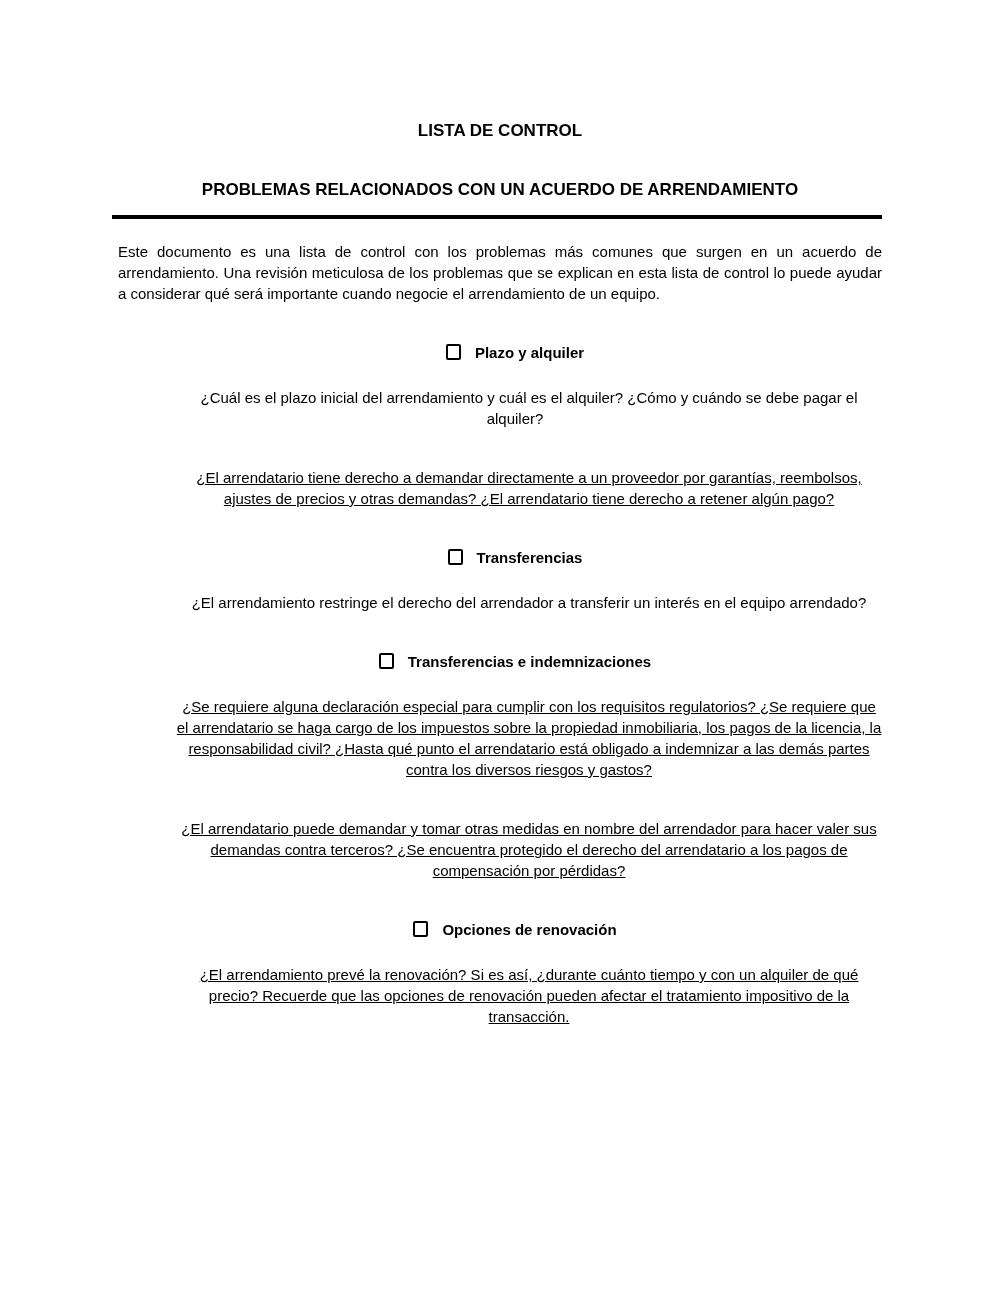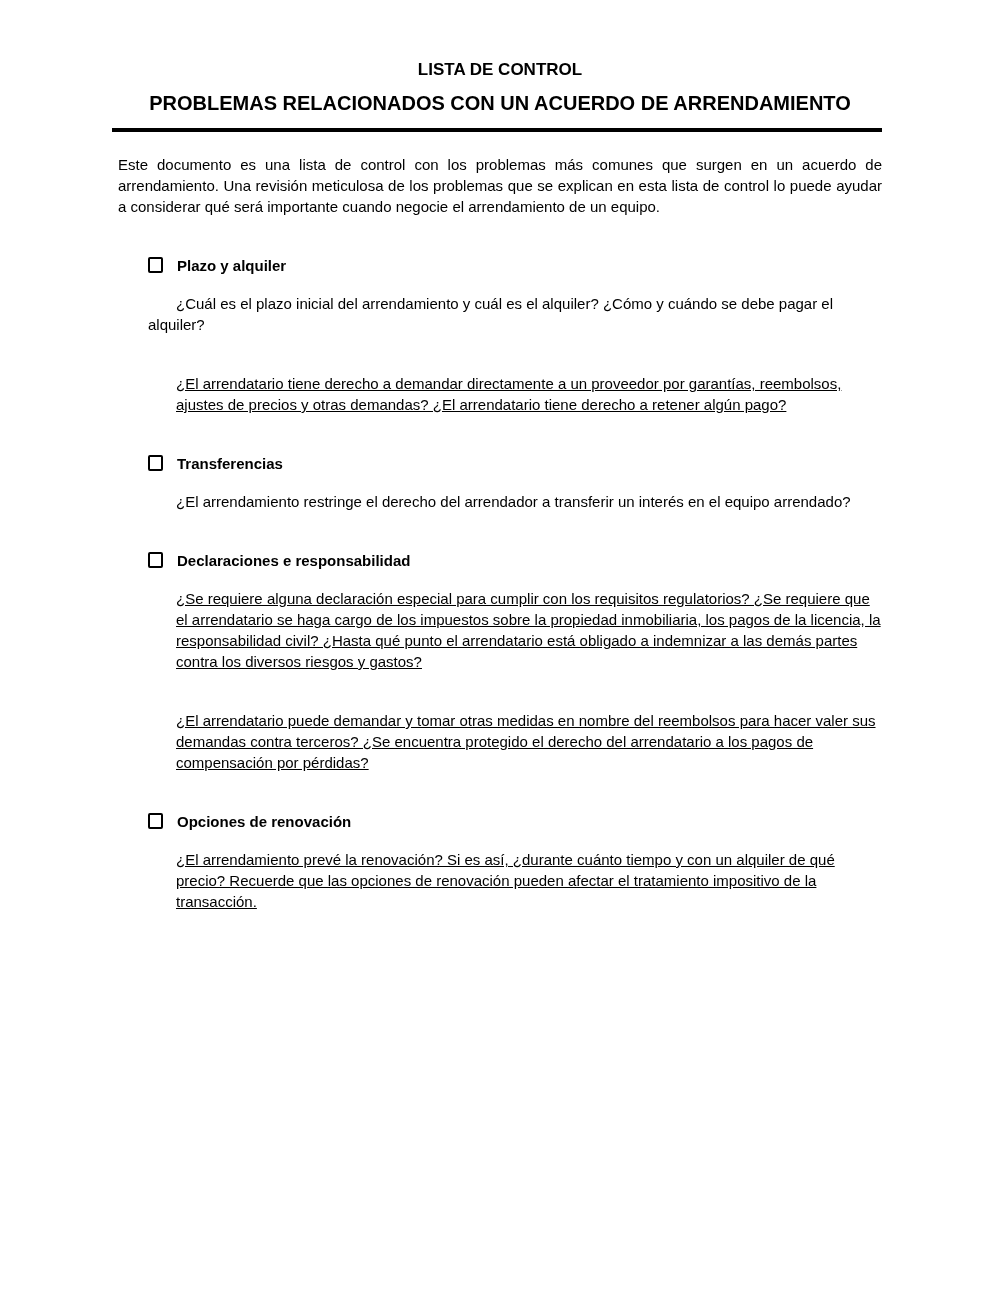--- a/index.html
+++ b/index.html
@@ -5,68 +5,68 @@
   html, body { margin: 0; padding: 0; background: #888; }
   .page {
     position: relative;
     width: 1000px;
     height: 1290px;
     margin: 0 auto;
     background: #ffffff;
     overflow: hidden;
   }
   .doc {
-    padding: 59px 118px 0 118px;
+    padding: 120px 118px 0 118px;
     color: #000000;
     font-family: "Liberation Sans", sans-serif;
     font-size: 15px;
     line-height: 21px;
   }
   .doc-title {
     text-align: center;
     font-weight: bold;
     font-size: 17px;
     line-height: 22px;
     margin: 0;
   }
   .doc-subtitle {
     text-align: center;
     font-weight: bold;
-    font-size: 20px;
+    font-size: 17px;
     line-height: 22px;
-    margin: 11px 0 0 0;
+    margin: 37px 0 0 0;
   }
   .rule {
     height: 4px;
     background: #000000;
     margin: 14px 0 0 -6px;
     border: none;
   }
   .intro {
     margin: 22px 0 0 0;
     text-align: justify;
   }
-  .check-item { margin-top: 38px; }
+  .check-item { margin-top: 38px; text-align: center; }
   .check-heading {
     margin-left: 30px;
     font-weight: bold;
     white-space: nowrap;
   }
   .checkbox {
     display: inline-block;
     width: 11px;
     height: 12px;
     border: 2px solid #000000;
     border-radius: 2px;
     margin-right: 14px;
     vertical-align: -2px;
     background: #ffffff;
   }
   .check-item p {
-    margin: 17px 0 0 0;
+    margin: 24px 0 0 0;
   }
   .body-a {            
     margin-left: 30px !important;
     text-indent: 28px;
     max-width: 734px;
   }
   .body-b {            
     margin-left: 58px !important;
     max-width: 706px;
     text-decoration: underline;
@@ -97,27 +97,27 @@
 
     <div class="check-item">
       <div class="check-heading">
         <span class="checkbox"></span><span>Transferencias</span>
       </div>
       <p class="body-a">¿El arrendamiento restringe el derecho del arrendador a transferir un interés en el equipo arrendado?</p>
     </div>
 
     <div class="check-item">
       <div class="check-heading">
-        <span class="checkbox"></span><span>Declaraciones e responsabilidad</span>
+        <span class="checkbox"></span><span>Transferencias e indemnizaciones</span>
       </div>
       <p class="body-b">¿Se requiere alguna declaración especial para cumplir con los requisitos regulatorios? ¿Se requiere que el arrendatario se haga cargo de los impuestos sobre la propiedad inmobiliaria, los pagos de la licencia, la responsabilidad civil? ¿Hasta qué punto el arrendatario está obligado a indemnizar a las demás partes contra los diversos riesgos y gastos?</p>
     </div>
 
     <div class="check-item">
-      <p class="body-b">¿El arrendatario puede demandar y tomar otras medidas en nombre del reembolsos para hacer valer sus demandas contra terceros? ¿Se encuentra protegido el derecho del arrendatario a los pagos de compensación por pérdidas?</p>
+      <p class="body-b">¿El arrendatario puede demandar y tomar otras medidas en nombre del arrendador para hacer valer sus demandas contra terceros? ¿Se encuentra protegido el derecho del arrendatario a los pagos de compensación por pérdidas?</p>
     </div>
 
     <div class="check-item">
       <div class="check-heading">
         <span class="checkbox"></span><span>Opciones de renovación</span>
       </div>
       <p class="body-b">¿El arrendamiento prevé la renovación? Si es así, ¿durante cuánto tiempo y con un alquiler de qué precio? Recuerde que las opciones de renovación pueden afectar el tratamiento impositivo de la transacción.</p>
     </div>
 
   </div>

